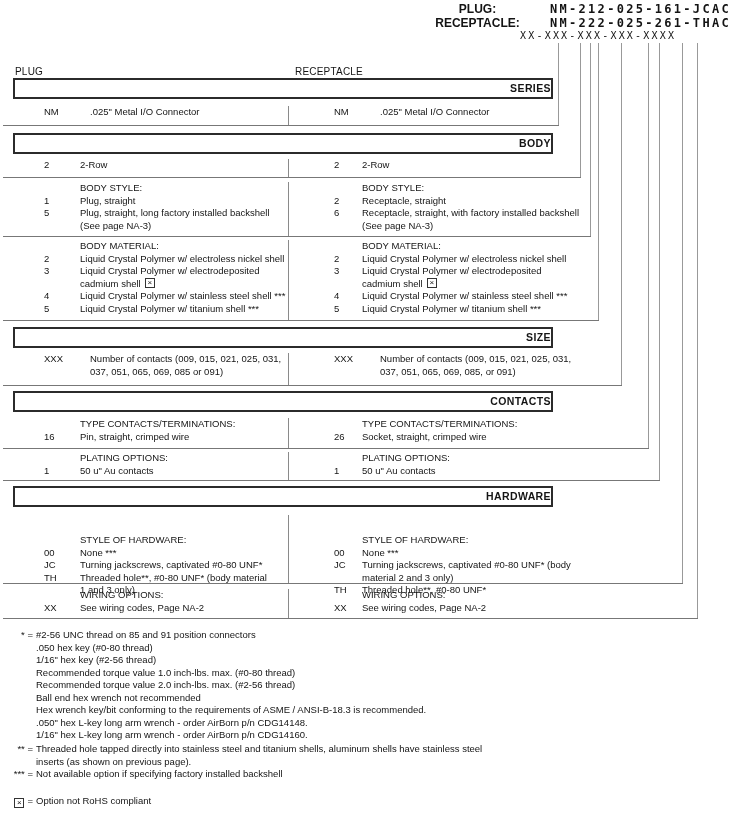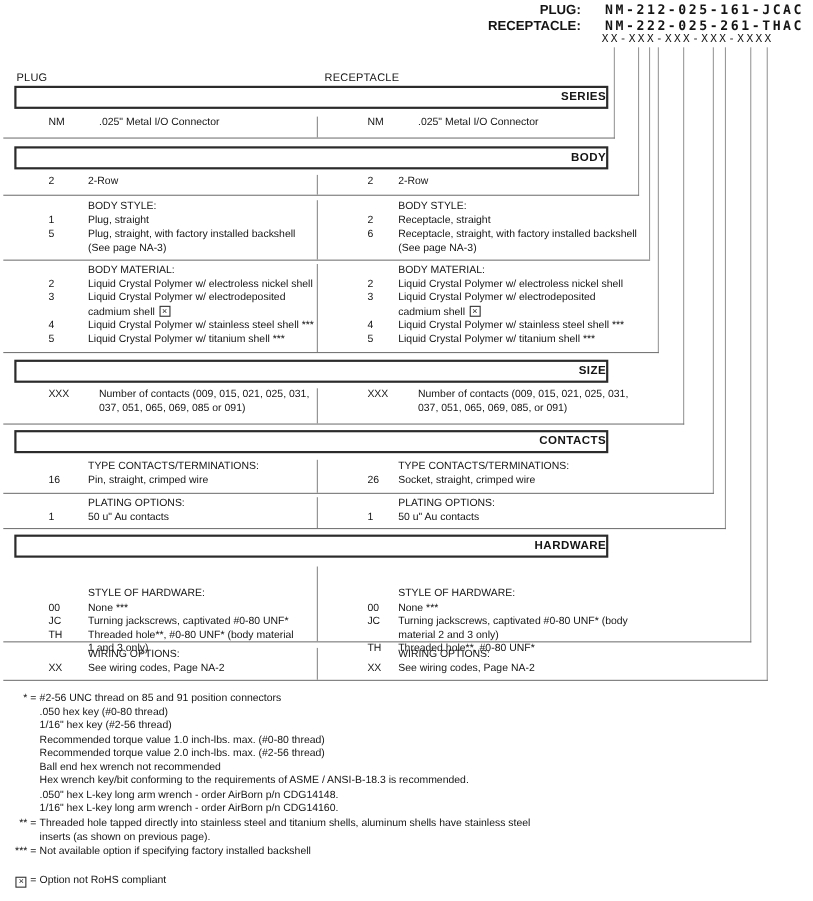--- a/index.html
+++ b/index.html
@@ -1,24 +1,24 @@
 <!DOCTYPE html>
 <html><head>
 <meta charset="utf-8">
 <style>
   html,body{margin:0;padding:0;background:#fff;}
   .page{position:relative;width:739px;height:819px;background:#fff;overflow:hidden;
         font-family:"Liberation Sans",sans-serif;color:#141414;}
   
-  .pn-label{position:absolute;left:373px;width:155px;text-align:right;
+  .pn-label{position:absolute;left:400px;width:155px;text-align:center;
             font-weight:bold;font-size:12px;white-space:nowrap;}
   .pn-value{position:absolute;left:550px;font-family:"DejaVu Sans Mono",monospace;
             font-size:12px;letter-spacing:2.3px;white-space:nowrap;font-weight:bold;}
   .y1{top:2px}.y2{top:16px}
-  .pn-mask{position:absolute;left:547px;top:30px;font-family:"DejaVu Sans Mono",monospace;
+  .pn-mask{position:absolute;left:520px;top:30px;font-family:"DejaVu Sans Mono",monospace;
            font-size:10px;letter-spacing:2.2px;white-space:nowrap;}
   
   .leader{position:absolute;width:1px;background:#999;top:43px;}
   .rule{position:absolute;height:1px;background:#777;left:3px;}
   .divider{position:absolute;width:1px;background:#8a8a8a;left:288px;}
   .l1{left:558px;height:83px}.l2{left:580px;height:135px}.l3{left:590px;height:193px}
   .l4{left:598px;height:278px}.l5{left:621px;height:343px}.l6{left:648px;height:406px}
   .l7{left:659px;height:438px}.l8{left:682px;height:541px}.l9{left:697px;height:576px}
   .r1{top:125px;width:556px}.r2{top:177px;width:578px}.r3{top:236px;width:588px}
   .r4{top:320px;width:596px}.r5{top:385px;width:619px}.r6{top:448px;width:646px}
@@ -132,21 +132,21 @@
     <div class="ln">
         <span class="code"></span>
         <span>BODY STYLE:</span>
       </div>
     <div class="ln">
         <span class="code">1</span>
         <span>Plug, straight</span>
       </div>
     <div class="ln">
         <span class="code">5</span>
-        <span>Plug, straight, with factory installed backshell</span>
+        <span>Plug, straight, long factory installed backshell</span>
       </div>
     <div class="ln">
         <span class="code"></span>
         <span>(See page NA-3)</span>
       </div>
   </div>
   <div class="blk R t-style">
     <div class="ln">
         <span class="code"></span>
         <span>BODY STYLE:</span>

